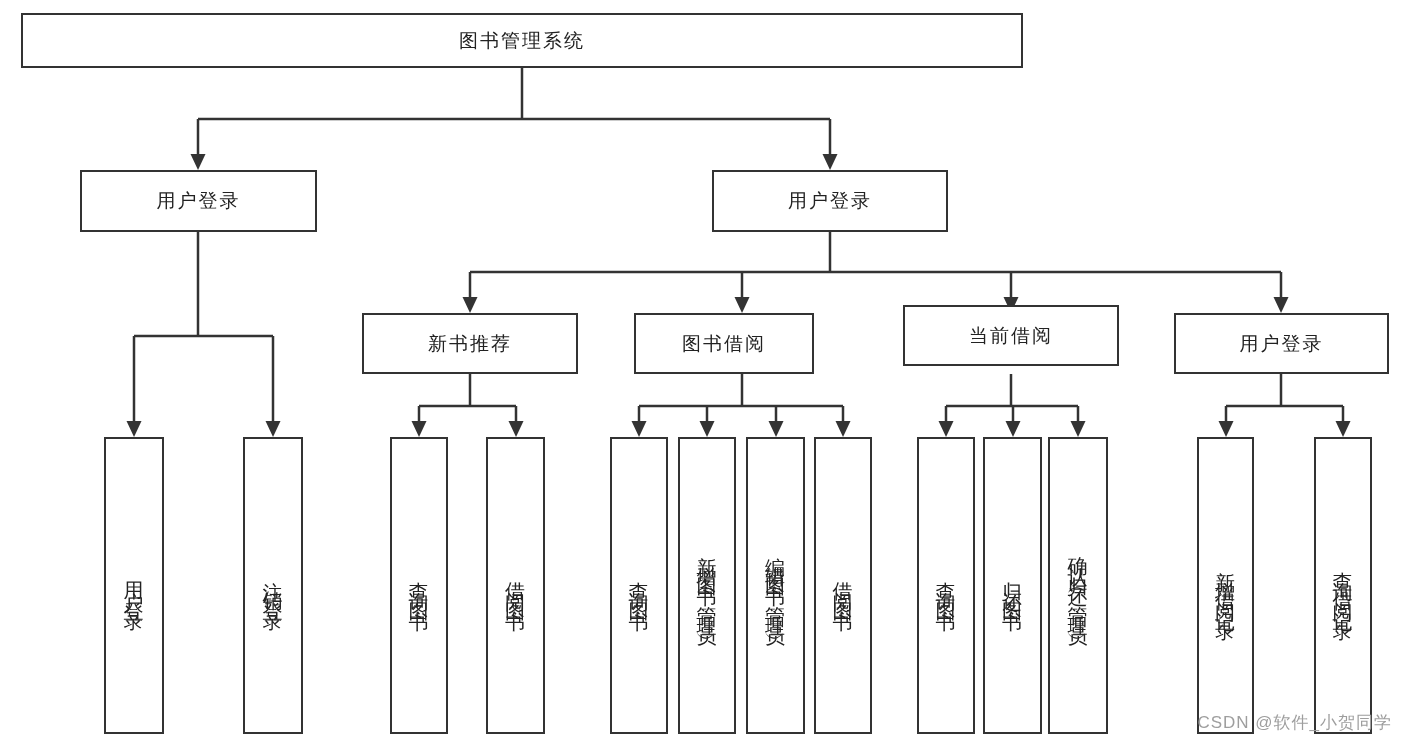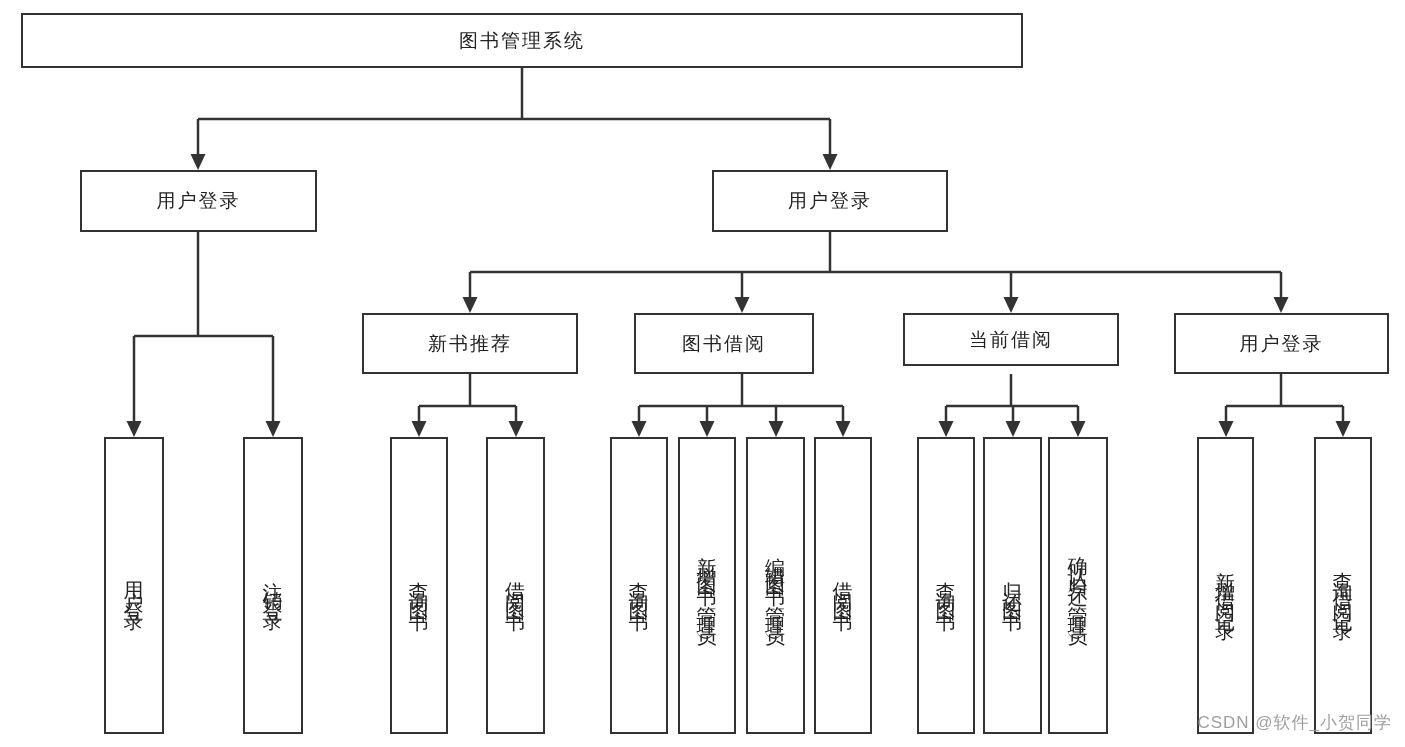--- a/index.html
+++ b/index.html
@@ -104,21 +104,21 @@
   <div class="node h" style="left:712px;top:170px;width:236px;height:62px">
     <span>用户登录</span>
   </div>
 
   <div class="node h" style="left:362px;top:313px;width:216px;height:61px">
     <span>新书推荐</span>
   </div>
   <div class="node h" style="left:634px;top:313px;width:180px;height:61px">
     <span>图书借阅</span>
   </div>
-  <div class="node h" style="left:903px;top:313px;width:216px;height:53px">
+  <div class="node h" style="left:903px;top:305px;width:216px;height:61px">
     <span>当前借阅</span>
   </div>
   <div class="node h" style="left:1174px;top:313px;width:215px;height:61px">
     <span>用户登录</span>
   </div>
 
   <div class="node v leaf" style="left:104px;width:60px">
     <span>用户登录</span>
   </div>
   <div class="node v leaf" style="left:243px;width:60px">

